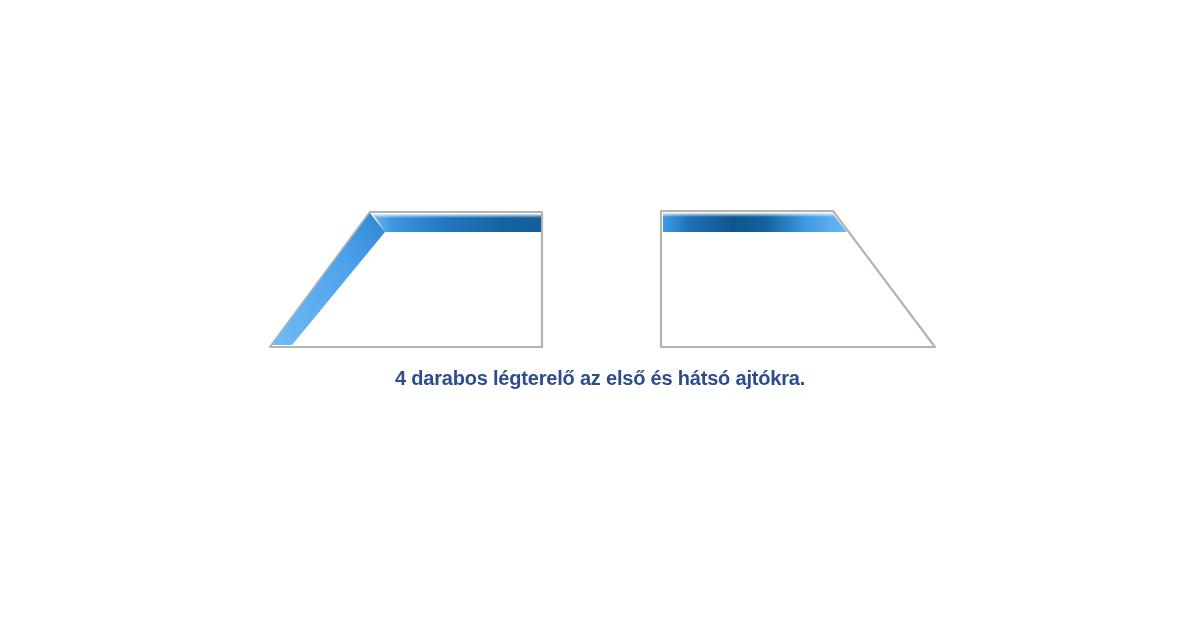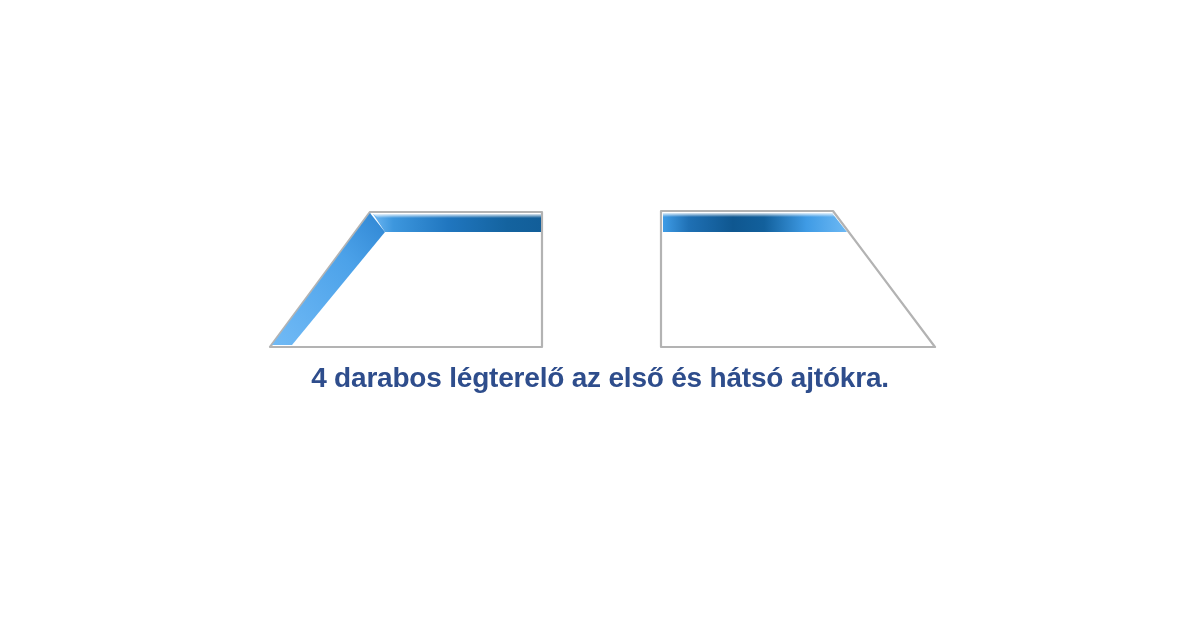--- a/index.html
+++ b/index.html
@@ -35,21 +35,21 @@
     height: 630px;
     display: block;
   }
   #caption {
     position: absolute;
     left: 0;
     top: 360px;
     width: 1200px;
     text-align: center;
     font-family: "Liberation Sans", sans-serif;
-    font-size: 28px;
+    font-size: 20px;
     font-weight: bold;
     letter-spacing: -0.2px;
     color: #2e4d8c;
     line-height: 36px;
     white-space: nowrap;
   }
 </style>
 </head>
 <body>
 

